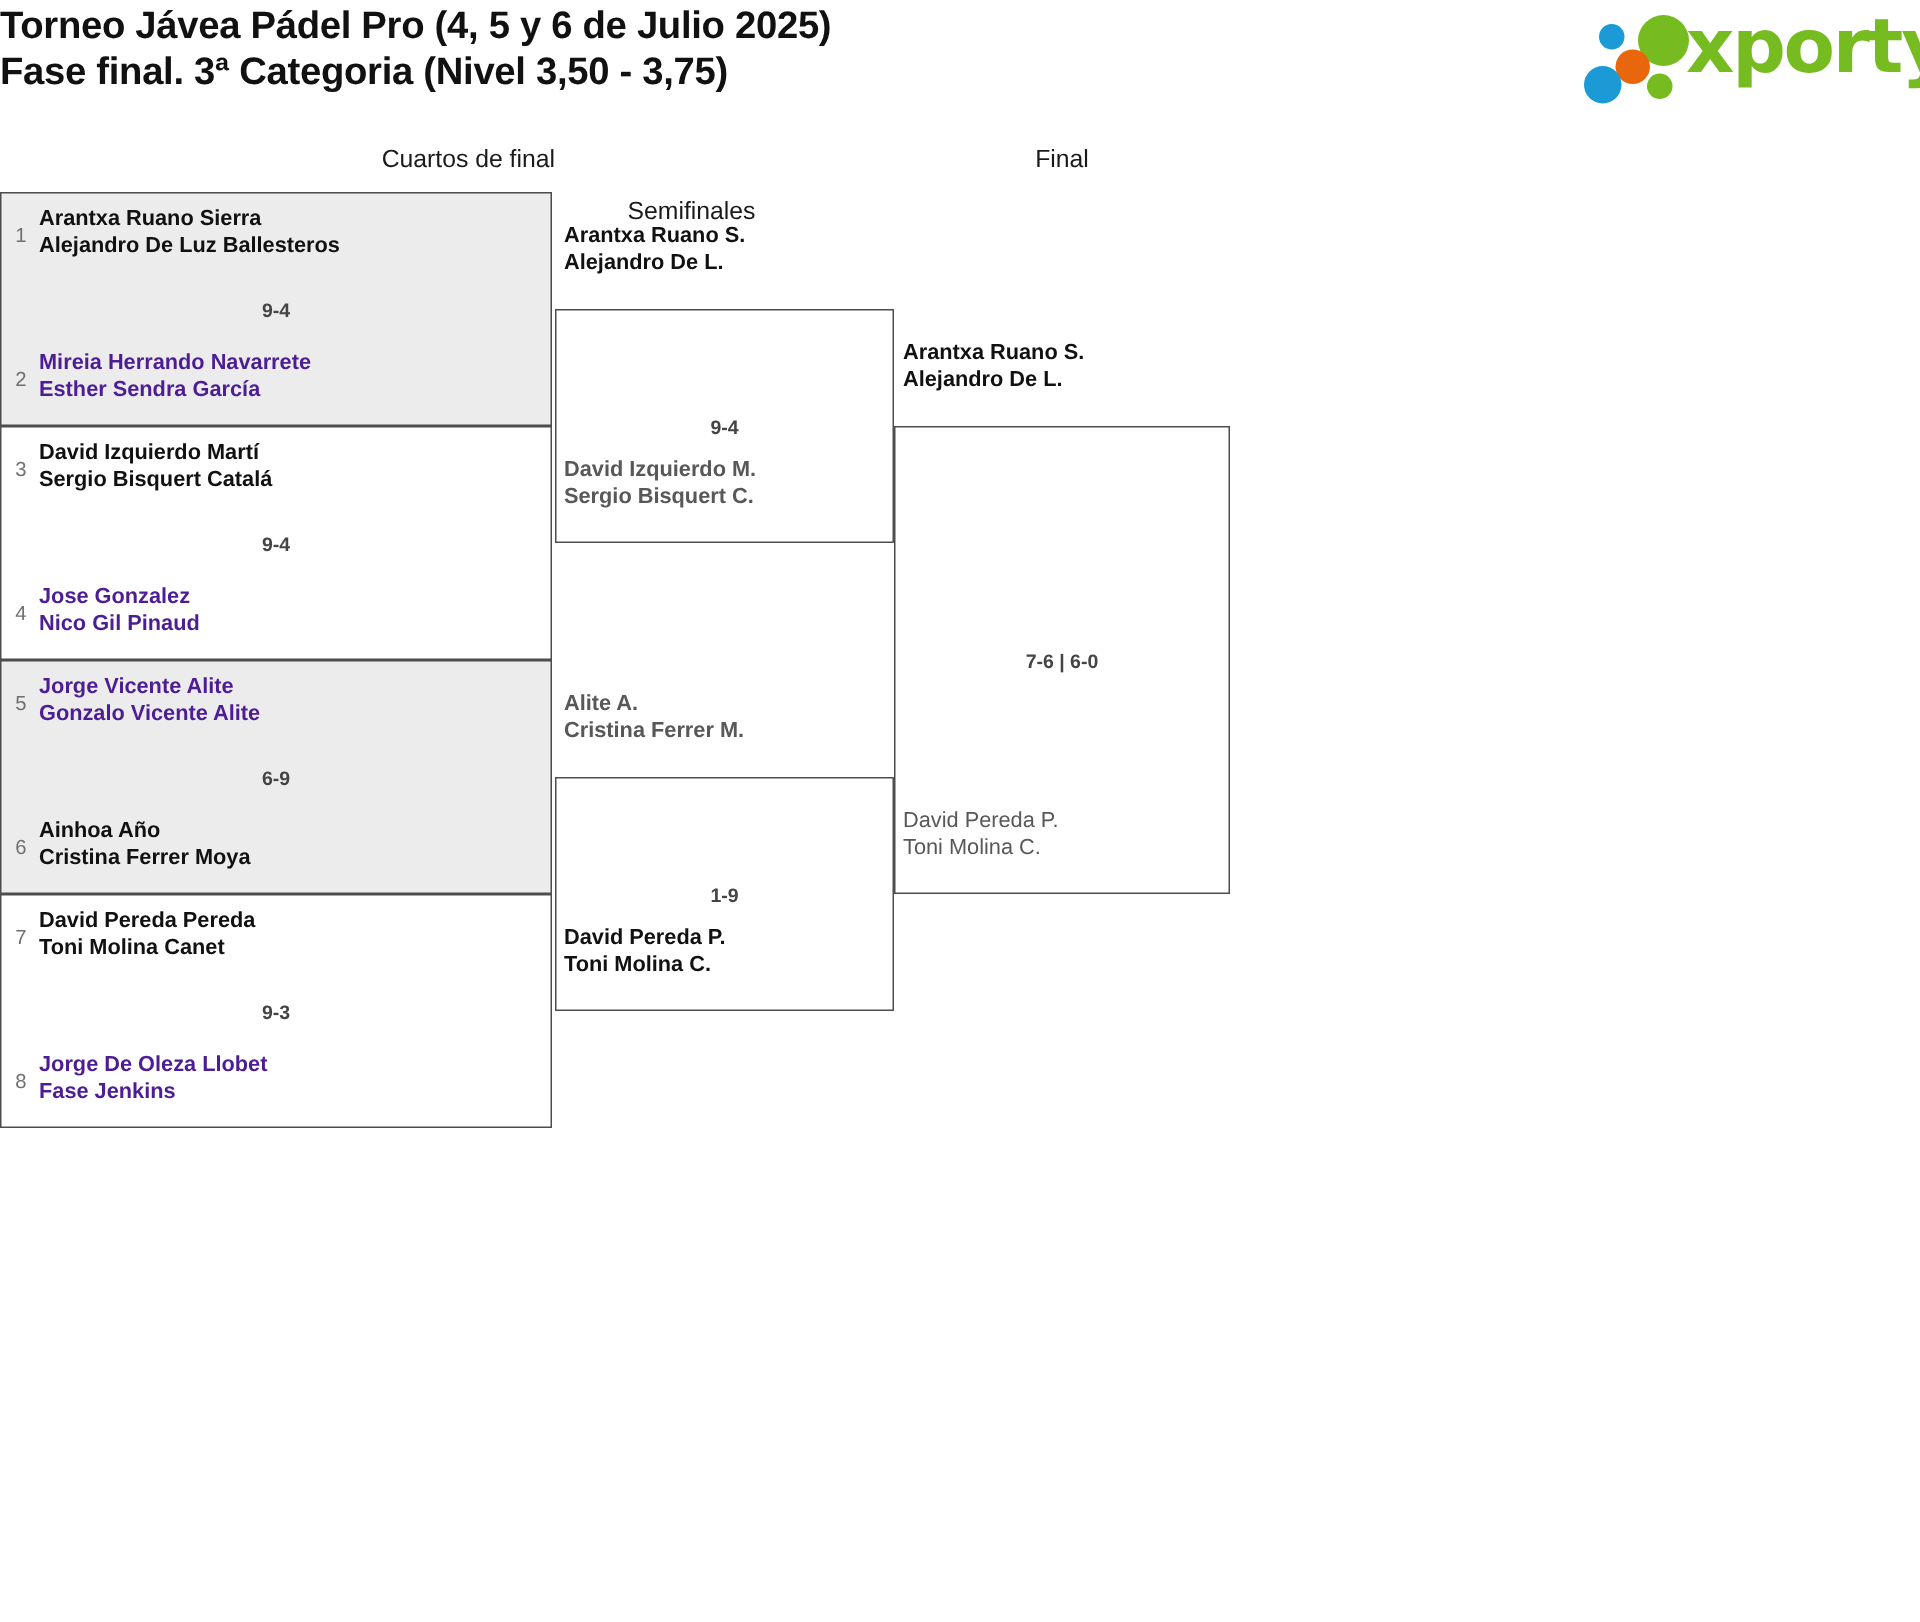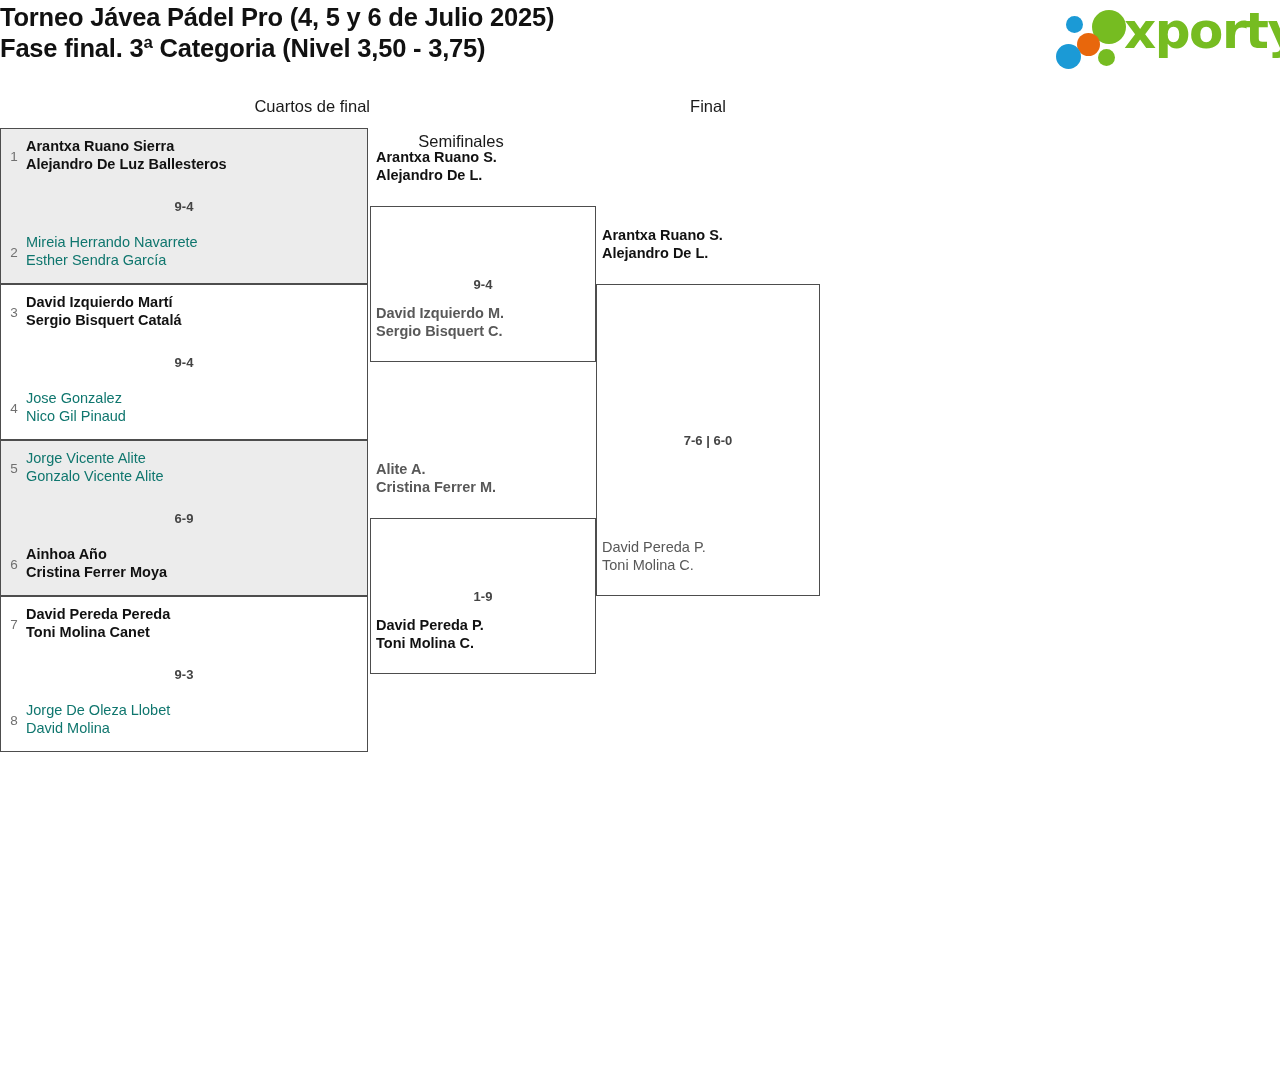--- a/index.html
+++ b/index.html
@@ -127,21 +127,21 @@
   .names {
     position: absolute;
     left: 25px;
     top: 0px;
     right: 6px;
     font-size: 14.5px;
     line-height: 18px;
   }
   .names .nm { white-space: nowrap; }
   .winner .names { color: #111111; font-weight: bold; }
-  .loser  .names { color: #0f766e; font-weight: normal; }
+  .loser  .names { color: #4c1d95; font-weight: bold; }
 
   .score {
     position: absolute;
     left: 0;
     width: 100%;
     text-align: center;
     font-size: 13px;
     color: #444444;
     font-weight: bold;
   }
@@ -286,21 +286,21 @@
       <span class="names">
         <span class="nm">David Pereda Pereda</span><br>
         <span class="nm">Toni Molina Canet</span>
       </span>
     </div>
     <div class="score">9-3</div>
     <div class="team bottom loser">
       <span class="seed">8</span>
       <span class="names">
         <span class="nm">Jorge De Oleza Llobet</span><br>
-        <span class="nm">David Molina</span>
+        <span class="nm">Fase Jenkins</span>
       </span>
     </div>
   </div>
 
   <div class="sf-label winner" id="sf1-top">
     <span class="nm">Arantxa Ruano S.</span><br>
     <span class="nm">Alejandro De L.</span>
   </div>
   <div class="sf-box" id="sf1">
     <div class="score">9-4</div>

